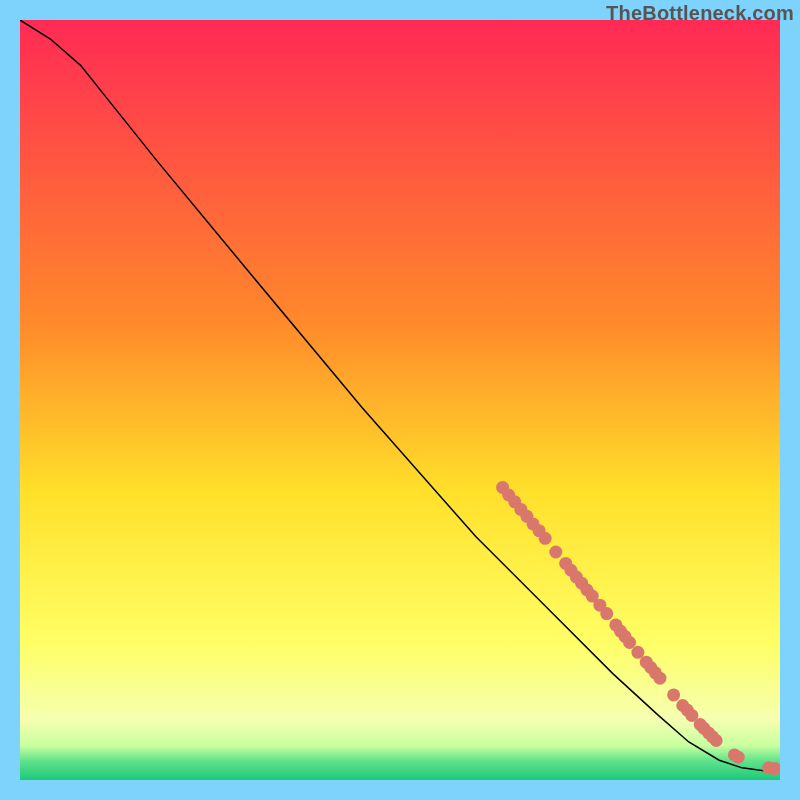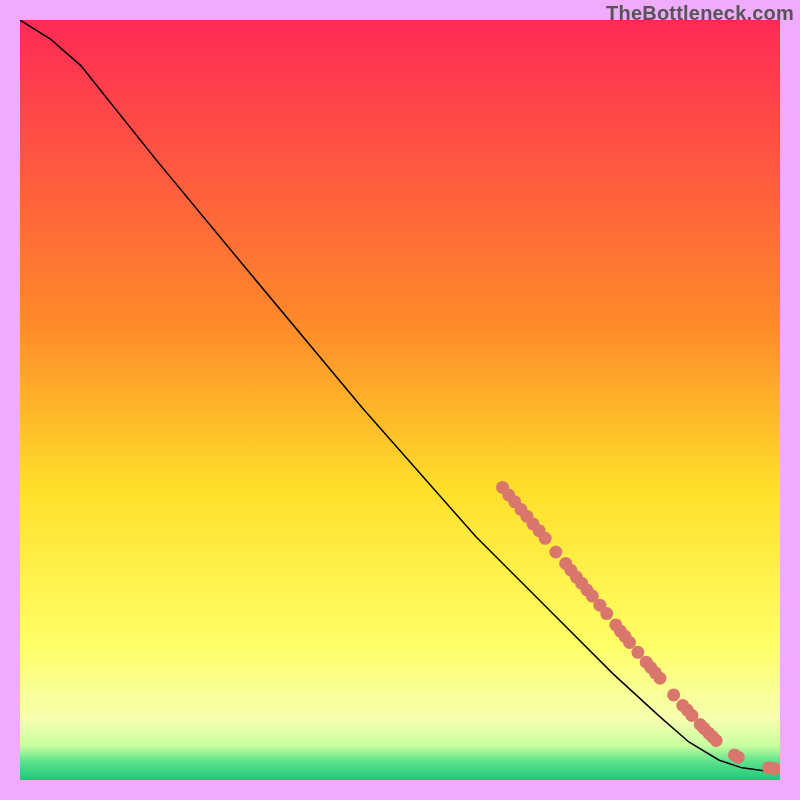--- a/index.html
+++ b/index.html
@@ -8,21 +8,21 @@
     width: 800px;
     height: 800px;
     overflow: hidden;
     background: #000;
     font-family: Arial, Helvetica, sans-serif;
   }
   .stage {
     position: relative;
     width: 800px;
     height: 800px;
-    background: #f0abfc;
+    background: #7dd3fc;
   }
   .plot-area {
     position: absolute;
     left: 20px;
     top: 20px;
     width: 760px;
     height: 760px;
   }
   .watermark {
     position: absolute;

